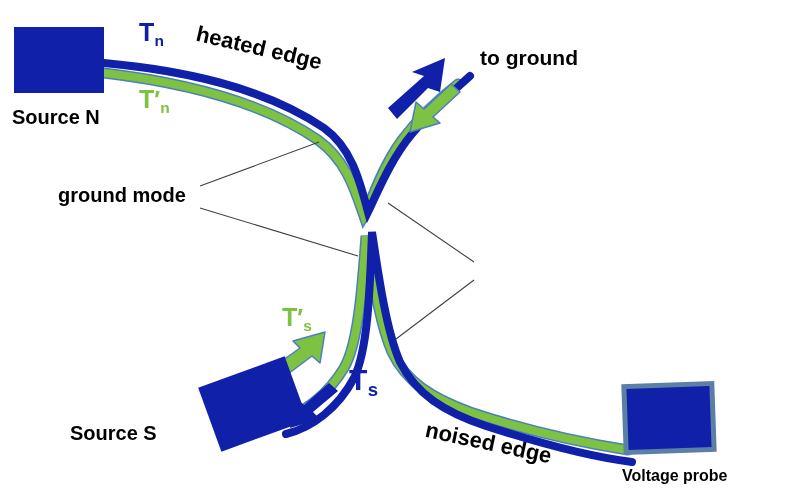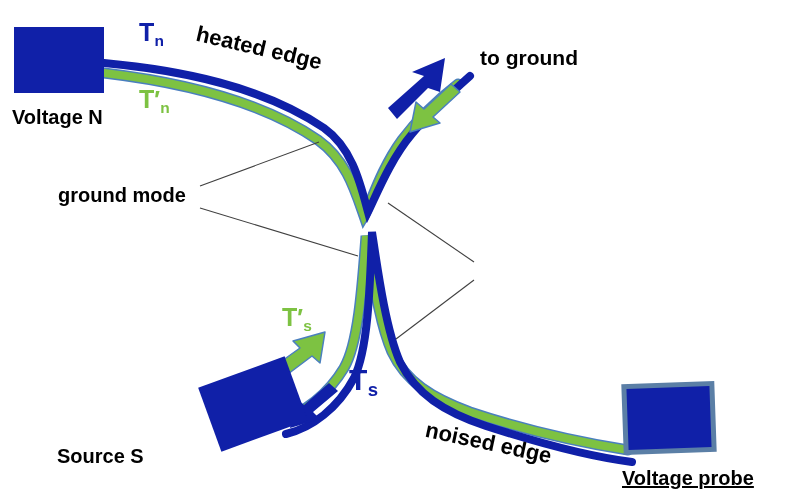--- a/index.html
+++ b/index.html
@@ -133,32 +133,32 @@
   </div>
 
   <div class="lbl lbl-green" style="left:139px; top:87px; font-size:25px;">
     <span>T</span><span class="prime">′</span><span class="sub">n</span>
   </div>
 
   <div class="lbl lbl-black" style="left:199px; top:23px; font-size:22px; transform:rotate(13deg); transform-origin:left top;">heated edge</div>
 
   <div class="lbl lbl-black" style="left:480px; top:47px; font-size:21px;">to ground</div>
 
-  <div class="lbl lbl-black" style="left:12px; top:107px; font-size:20px;">Voltage N</div>
+  <div class="lbl lbl-black" style="left:12px; top:107px; font-size:20px;">Source N</div>
 
   <div class="lbl lbl-black" style="left:58px; top:185px; font-size:20px;">ground mode</div>
 
 
   <div class="lbl lbl-green" style="left:282px; top:305px; font-size:25px;">
     <span>T</span><span class="prime">′</span><span class="sub">s</span>
   </div>
 
   <div class="lbl lbl-blue" style="left:349px; top:365px; font-size:30px;">
     <span>T</span><span class="sub">s</span>
   </div>
 
-  <div class="lbl lbl-black" style="left:57px; top:423px; font-size:20px;margin-top:23px;">Source S</div>
+  <div class="lbl lbl-black" style="left:70px; top:423px; font-size:20px;">Source S</div>
 
   <div class="lbl lbl-black" style="left:428px; top:419px; font-size:22px; transform:rotate(12deg); transform-origin:left top;">noised edge</div>
 
-  <div class="lbl lbl-black" style="left:622px; top:468px; font-size:20px;text-decoration:underline;">Voltage probe</div>
+  <div class="lbl lbl-black" style="left:622px; top:468px; font-size:16px;">Voltage probe</div>
 
 </div>
 
 </body></html>

